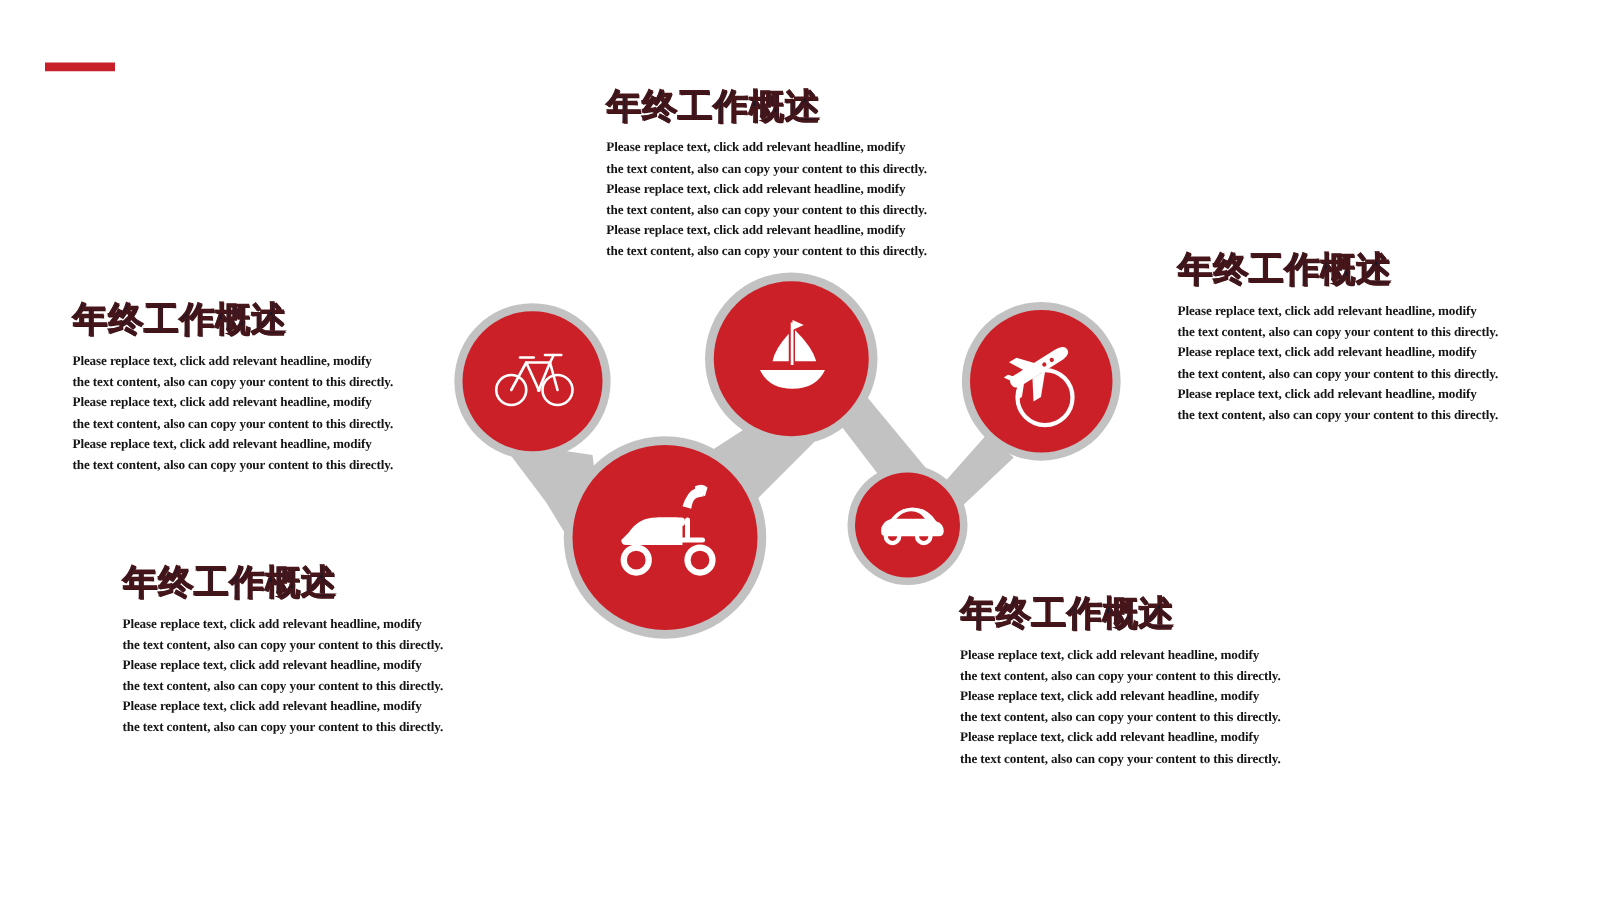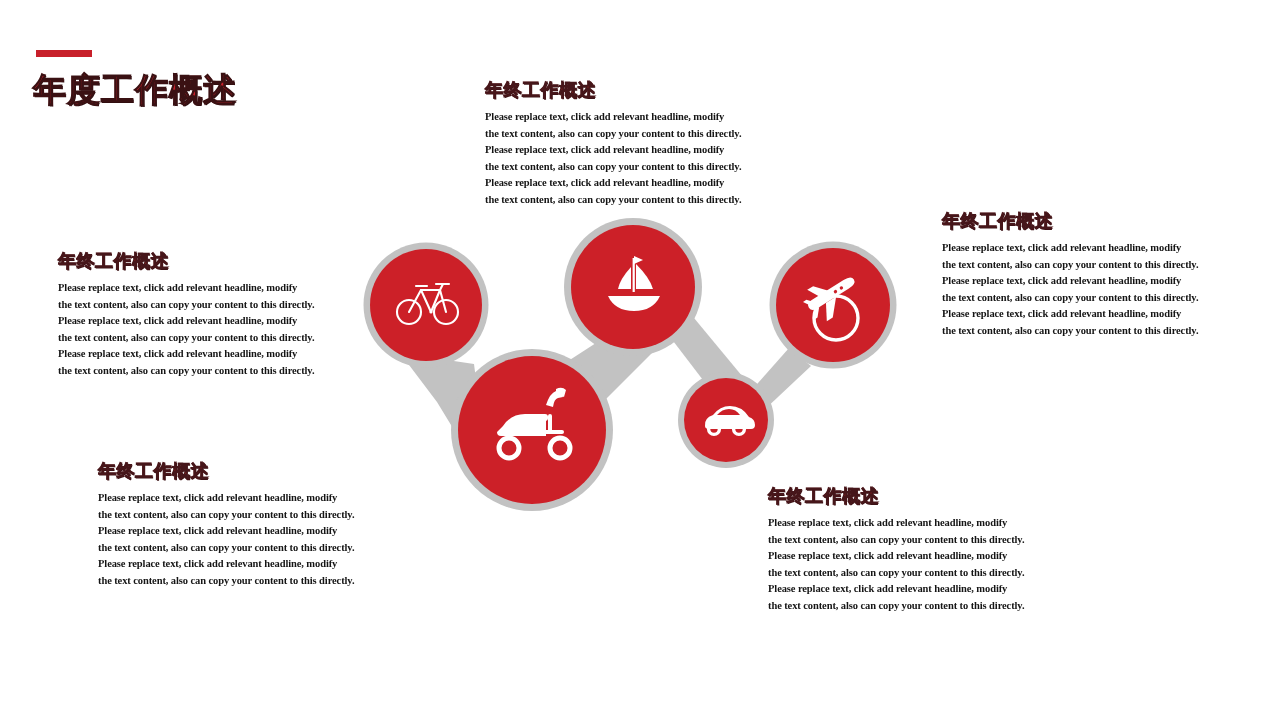--- a/index.html
+++ b/index.html
@@ -40,25 +40,25 @@
     white-space: nowrap;
   }
 
   
   .text-block {
     position: absolute;
     width: 300px;
   }
   .block-heading {
     font-family: "DejaVu Sans", "Liberation Sans", sans-serif;
-    font-size: 18px;
+    font-size: 28px;
     font-weight: bold;
-    color: #7f1d1d;
+    color: #0f172a;
     letter-spacing: 0.5px;
-    margin: 12px 0 7px 0;
+    margin: 0 0 7px 0;
     -webkit-text-stroke: 0.7px #46161a;
     text-shadow: 0.8px 0.8px 0 #3a1114;
     white-space: nowrap;
   }
   .block-body {
     font-family: Liberation Serif, serif;
     font-size: 10.5px;
     font-weight: bold;
     line-height: 16.5px;
     color: #151515;
@@ -85,21 +85,20 @@
     pointer-events: none;
   }
   #diagram .hit { pointer-events: auto; cursor: pointer; }
 </style>
 </head>
 <body>
 
 <div id="slide">
 
   <div class="title-rule"></div>
-  <div class="page-title">年度工作概述</div>
 
   <svg id="diagram" viewBox="0 0 1280 720" width="1280" height="720" xmlns="http://www.w3.org/2000/svg">
 
     <defs>
       
     </defs>
 
     <g>
 
       <path d="M 400 353 L 474 364 L 490 489 L 437 402 Z" fill="#C2C2C2"></path>

